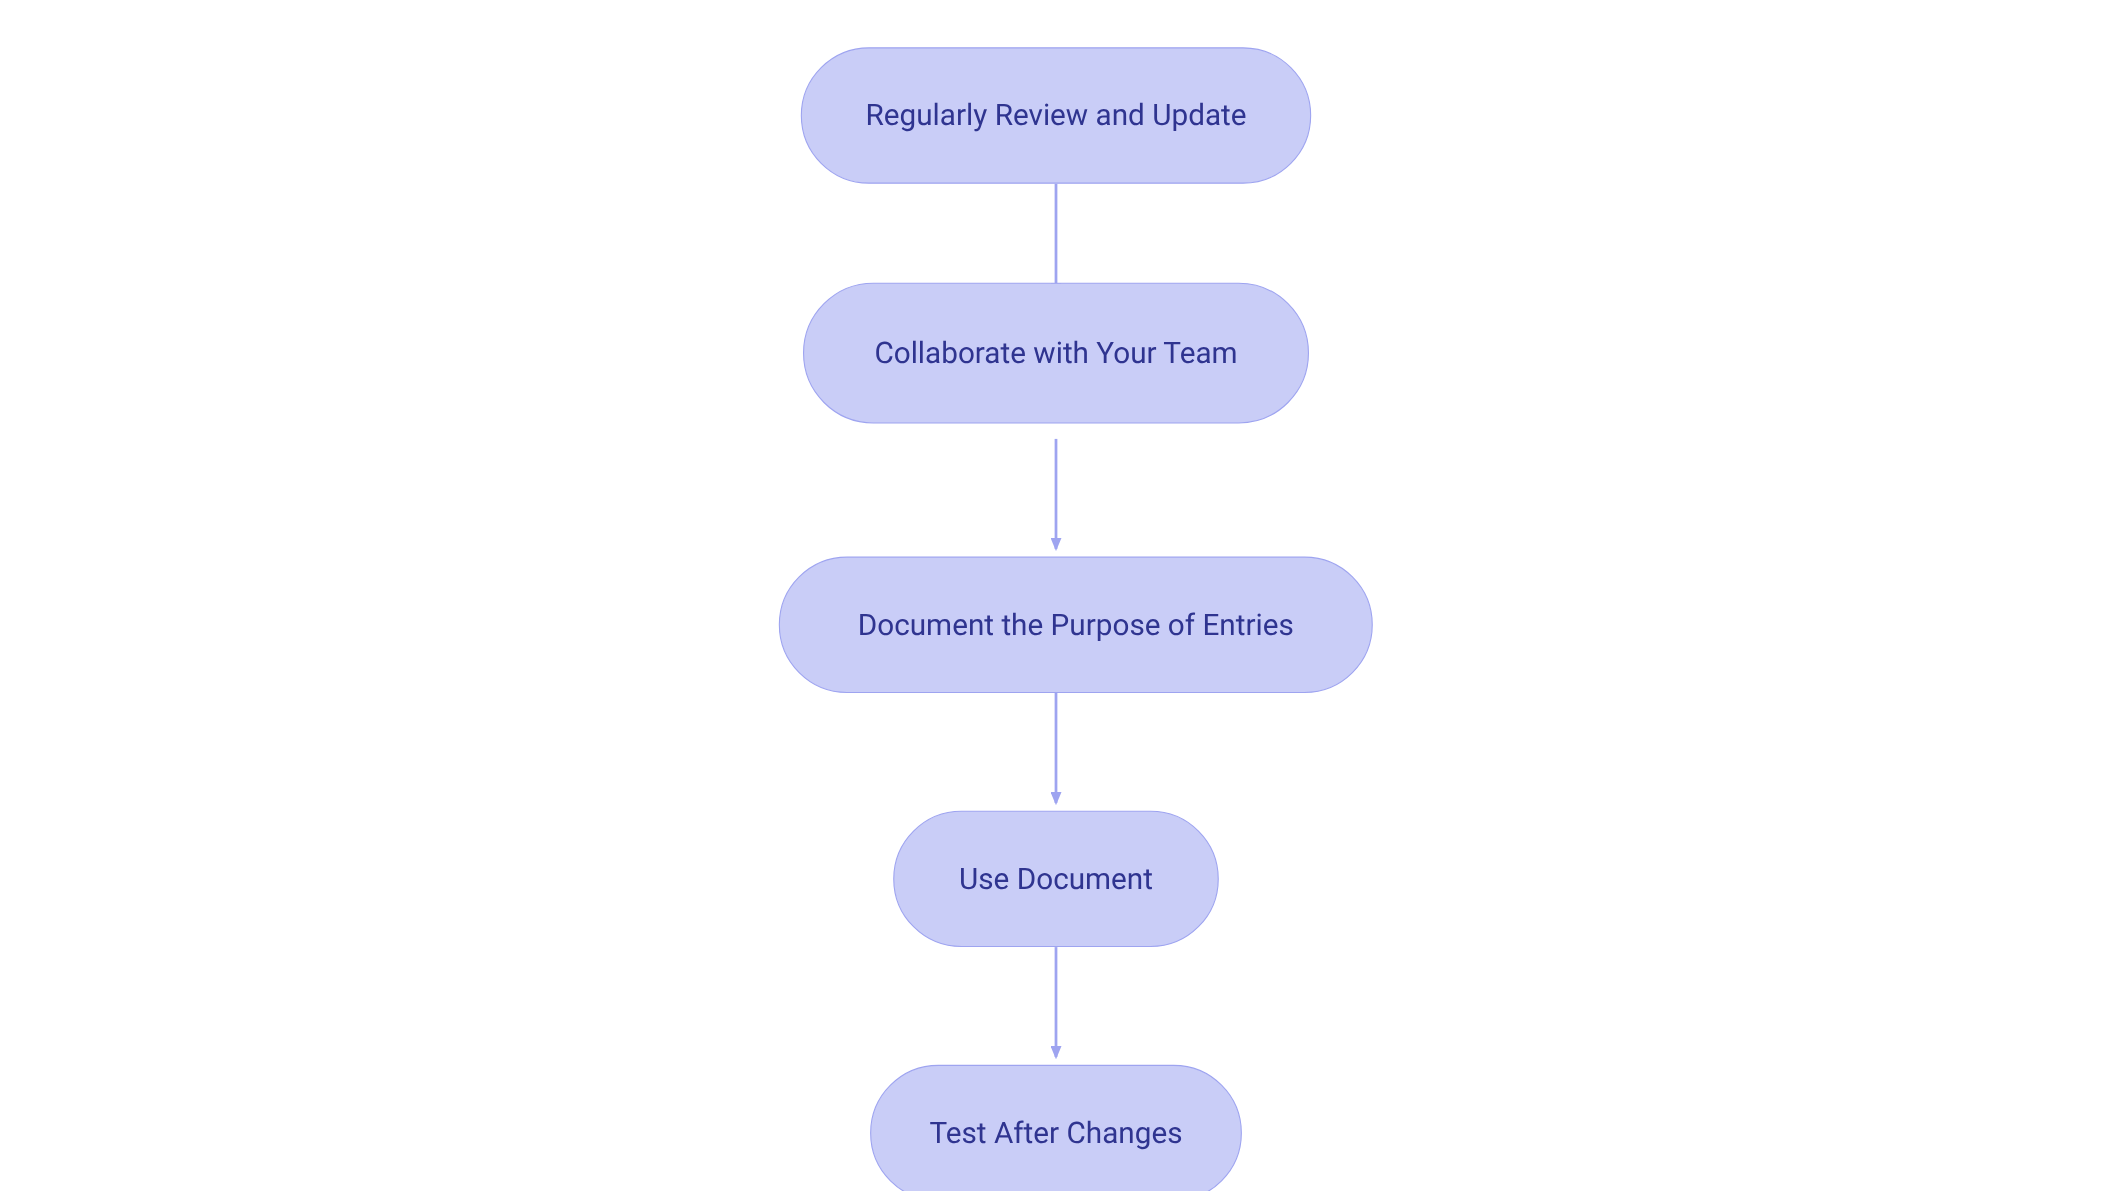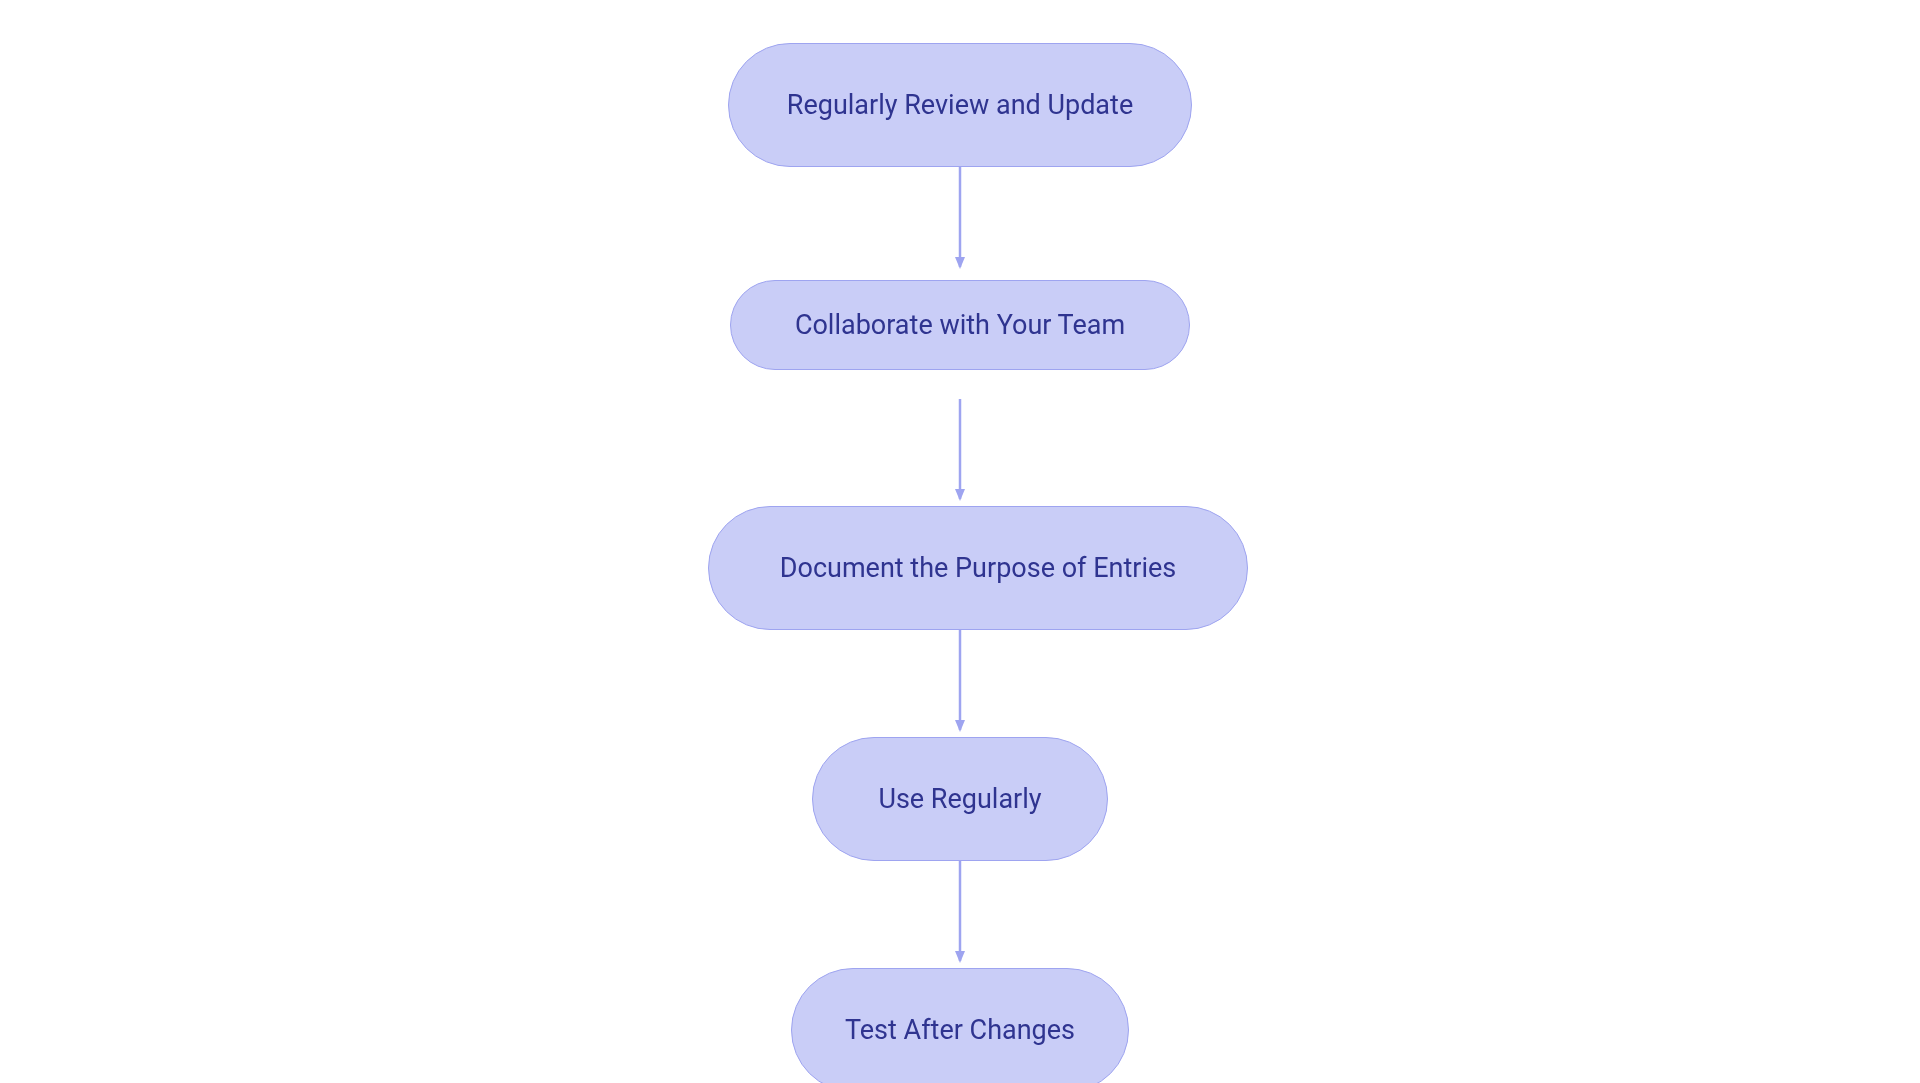--- a/index.html
+++ b/index.html
@@ -59,29 +59,29 @@
 
     <line x1="960" y1="602" x2="960" y2="702" stroke="#9ea4f0" stroke-width="2.5" marker-end="url(#arrowhead)"></line>
 
     <line x1="960" y1="833" x2="960" y2="933" stroke="#9ea4f0" stroke-width="2.5" marker-end="url(#arrowhead)"></line>
   </svg>
 
   <div class="node" style="left:728px; top:15px; width:464px; height:124px;">
     <span>Regularly Review and Update</span>
   </div>
 
-  <div class="node" style="left:730px; top:252px; width:460px; height:90px;">
+  <div class="node" style="left:730px; top:229px; width:460px; height:128px;">
     <span>Collaborate with Your Team</span>
   </div>
 
   <div class="node" style="left:708px; top:478px; width:540px; height:124px;">
     <span>Document the Purpose of Entries</span>
   </div>
 
   <div class="node" style="left:812px; top:709px; width:296px; height:124px;">
-    <span>Use Regularly</span>
+    <span>Use Document</span>
   </div>
 
   <div class="node" style="left:791px; top:940px; width:338px; height:124px;">
     <span>Test After Changes</span>
   </div>
 
 </div>
 
 </body></html>

